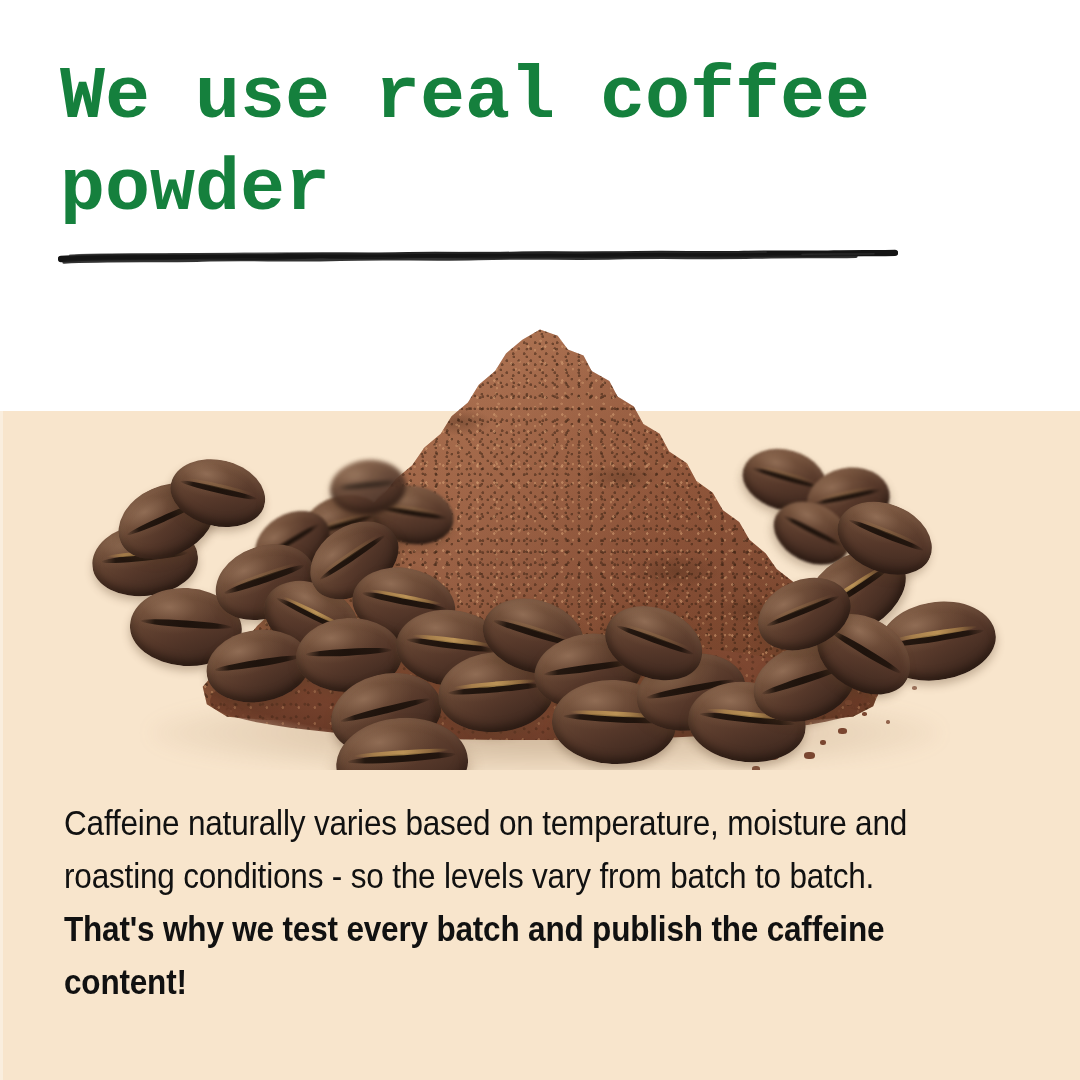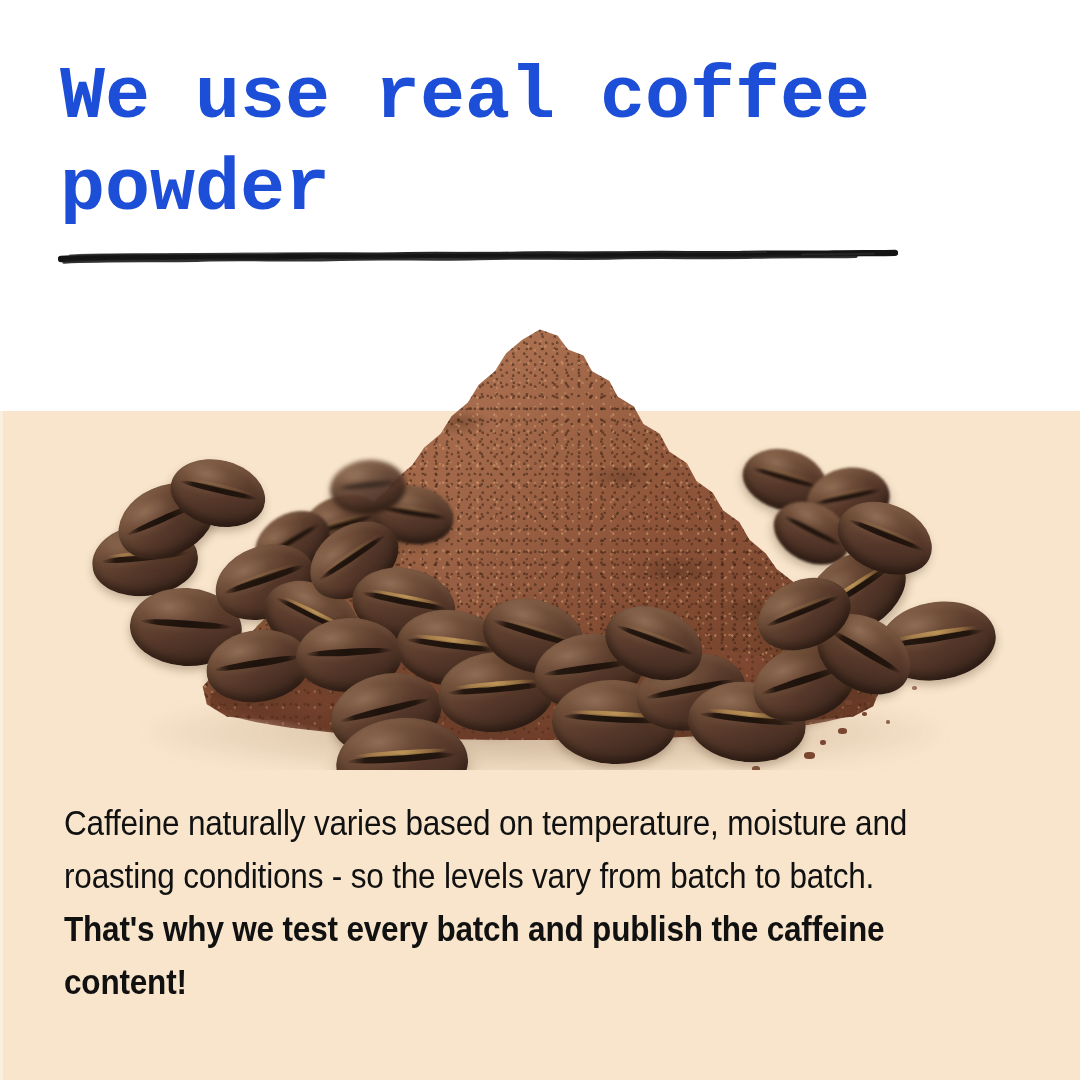--- a/index.html
+++ b/index.html
@@ -46,21 +46,21 @@
   .headline {
     position: absolute;
     left: 60px;
     top: 52px;
     width: 960px;
     font-family: "Liberation Mono", "DejaVu Sans Mono", monospace;
     font-weight: 700;
     font-size: 75px;
     line-height: 1.22;
     letter-spacing: 0px;
-    color: #1d4ed8;
+    color: #15803d;
     white-space: pre-wrap;
   }
 
   
   .underline-wrap {
     position: absolute;
     left: 58px;
     top: 243px;
     width: 840px;
     height: 26px;

